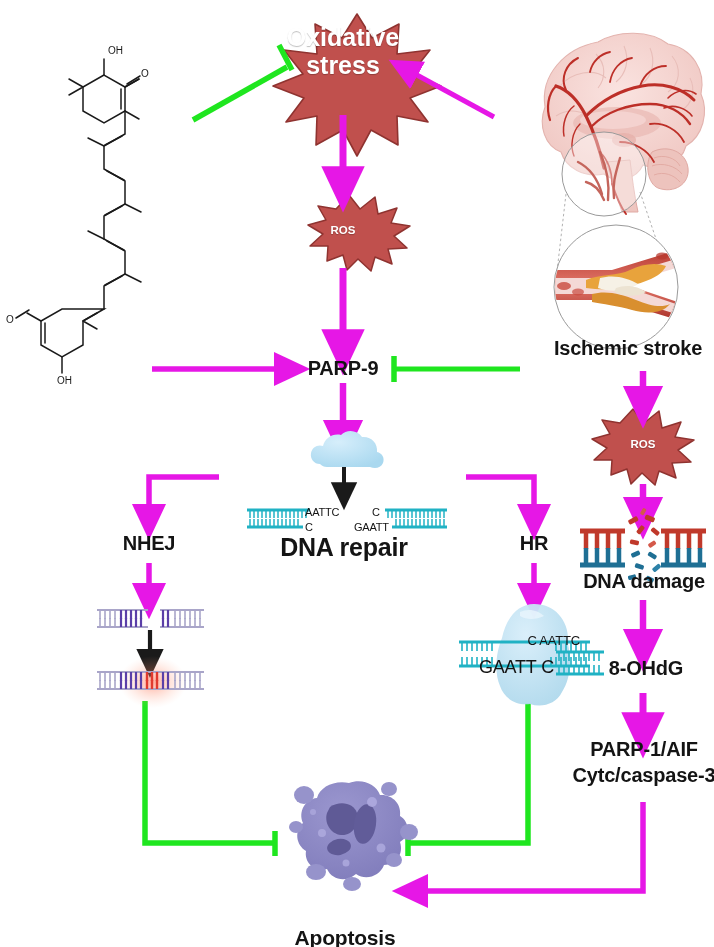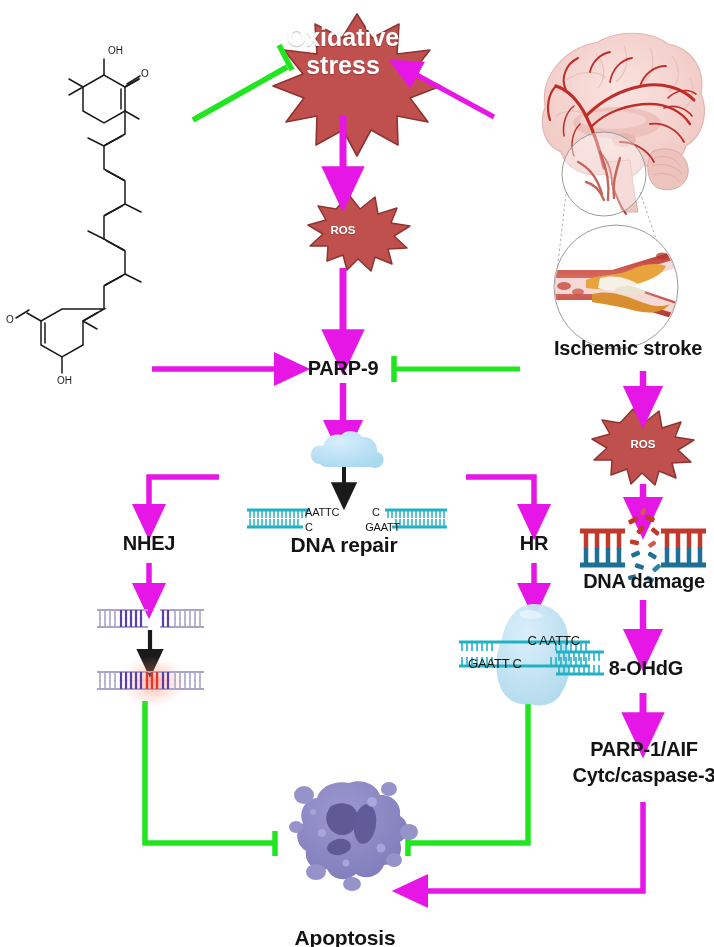--- a/index.html
+++ b/index.html
@@ -597,36 +597,36 @@
 
   <div class="burstTxt" style="left:313px;top:212px;width:60px;font-size:11.5px;">ROS</div>
 
   <div class="burstTxt" style="left:613px;top:426px;width:60px;font-size:11.5px;">ROS</div>
 
 
   <div class="lbl" style="left:293px;top:345px;width:100px;font-size:20px;">PARP-9</div>
 
   <div class="lbl" style="left:543px;top:325px;width:170px;font-size:20px;">Ischemic stroke</div>
 
-  <div class="lbl" style="left:263px;top:521px;width:162px;font-size:21px;">DNA repair</div>
+  <div class="lbl" style="left:263px;top:521px;width:162px;font-size:25px;">DNA repair</div>
 
   <div class="lbl" style="left:104px;top:520px;width:90px;font-size:20px;">NHEJ</div>
 
   <div class="lbl" style="left:494px;top:520px;width:80px;font-size:20px;">HR</div>
 
   <div class="lbl" style="left:558px;top:558px;width:172px;font-size:20px;">DNA damage</div>
 
   <div class="lbl" style="left:598px;top:645px;width:96px;font-size:20px;">8-OHdG</div>
 
   <div class="lbl" style="left:558px;top:726px;width:172px;font-size:20px;">PARP-1/AIF</div>
   <div class="lbl" style="left:552px;top:752px;width:184px;font-size:20px;">Cytc/caspase-3</div>
 
   <div class="lbl" style="left:265px;top:914px;width:160px;font-size:21px;">Apoptosis</div>
 
   <div class="lbl" style="left:305px;top:494px;width:46px;font-size:11px;font-weight:400;text-align:left;">AATTC</div>
   <div class="lbl" style="left:305px;top:509px;width:30px;font-size:11px;font-weight:400;text-align:left;">C</div>
   <div class="lbl" style="left:372px;top:494px;width:20px;font-size:11px;font-weight:400;text-align:left;">C</div>
-  <div class="lbl" style="left:354px;top:509px;width:46px;font-size:11px;font-weight:400;text-align:right;">GAATT</div>
+  <div class="lbl" style="left:354px;top:509px;width:46px;font-size:11px;font-weight:400;text-align:left;">GAATT</div>
 
   <div class="lbl" style="left:500px;top:622px;width:80px;font-size:13px;font-weight:400;text-align:right;">C AATTC</div>
-  <div class="lbl" style="left:468px;top:645px;width:82px;font-size:13px;font-weight:400;text-align:left;">GAATT C</div>
+  <div class="lbl" style="left:479px;top:645px;width:82px;font-size:18px;font-weight:400;text-align:left;">GAATT C</div>
 
 </div>
 
 </body></html>

